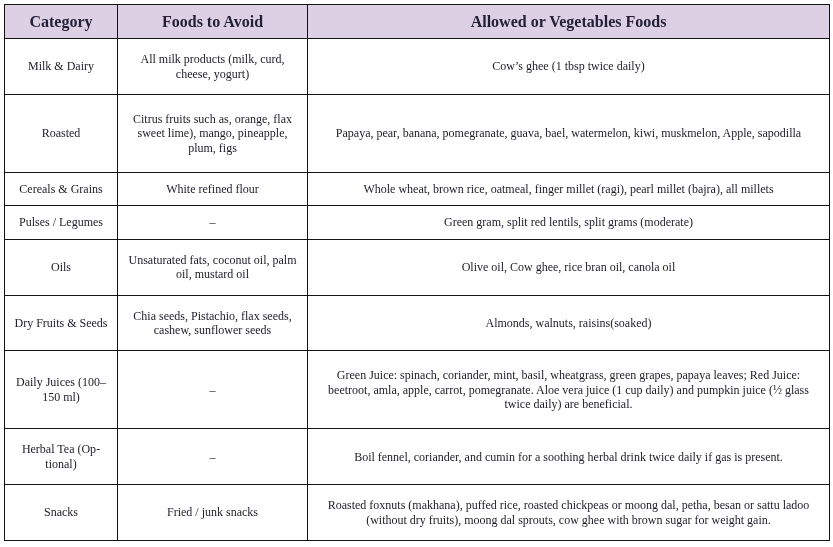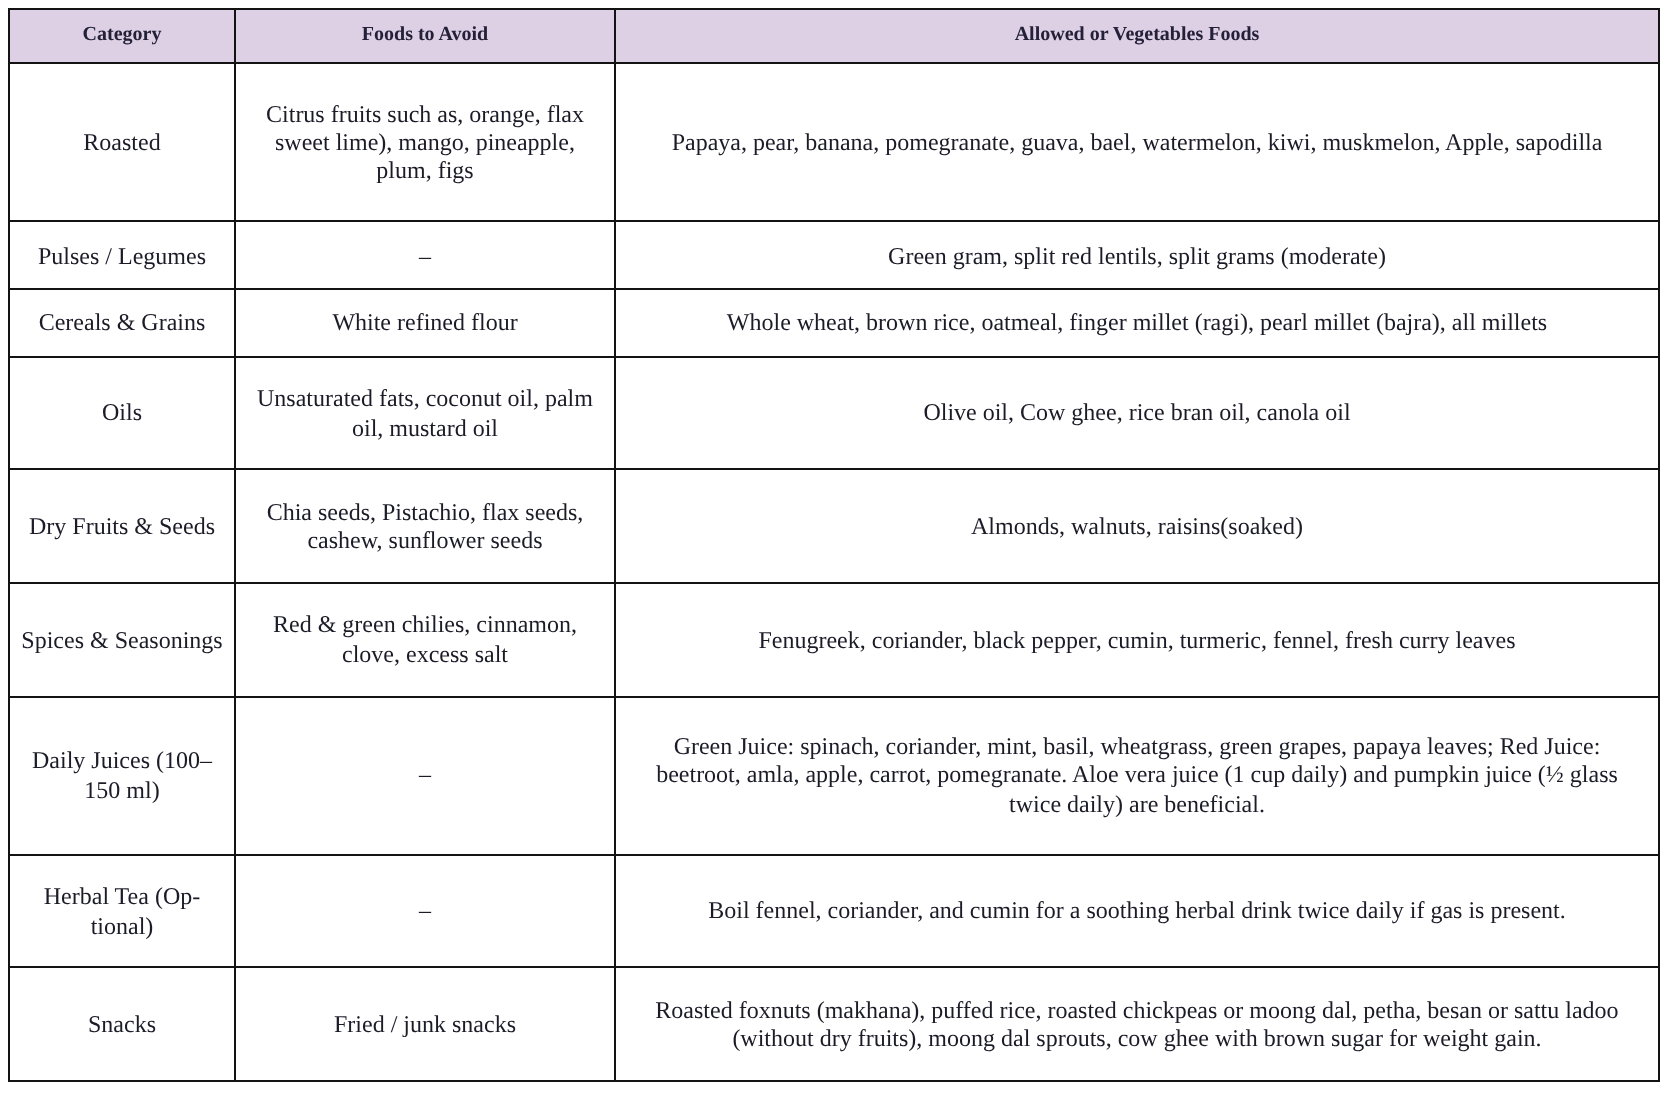--- a/index.html
+++ b/index.html
@@ -32,21 +32,21 @@
     padding: 3px 8px;
     font-size: 12px;
     line-height: 1.2;
     color: var(--text, #1c1c28);
     overflow-wrap: break-word;
     hyphens: manual;
   }
   .diet-table th {
     background: var(--header-bg, #ddd0e5);
     font-weight: bold;
-    font-size: 10px;
+    font-size: 16px;
     color: var(--header-text, #232038);
     padding: 7px 16px;
   }
   .diet-table td.cat {
     padding-left: 4px;
     padding-right: 4px;
   }
 </style>
 </head>
 <body>
@@ -60,48 +60,48 @@
     </colgroup>
     <thead>
       <tr>
         <th>Category</th>
         <th>Foods to Avoid</th>
         <th>Allowed or Vegetables Foods</th>
       </tr>
     </thead>
     <tbody>
       <tr>
+        <td class="cat">Milk &amp; Dairy</td>
+        <td>All milk products (milk, curd, cheese, yogurt)</td>
+        <td>Cow’s ghee (1 tbsp twice daily)</td>
+      </tr>
+      <tr>
         <td class="cat">Roasted</td>
         <td>Citrus fruits such as, orange, flax sweet lime), mango, pine­apple, plum, figs</td>
         <td>Papaya, pear, banana, pomegranate, guava, bael, watermelon, kiwi, muskmelon, Apple, sapo­dilla</td>
       </tr>
       <tr>
+        <td class="cat">Cereals &amp; Grains</td>
+        <td>White refined flour</td>
+        <td>Whole wheat, brown rice, oatmeal, finger millet (ragi), pearl millet (bajra), all millets</td>
+      </tr>
+      <tr>
         <td class="cat">Pulses / Legumes</td>
         <td>–</td>
         <td>Green gram, split red lentils, split grams (moderate)</td>
-      </tr>
-      <tr>
-        <td class="cat">Cereals &amp; Grains</td>
-        <td>White refined flour</td>
-        <td>Whole wheat, brown rice, oatmeal, finger millet (ragi), pearl millet (bajra), all millets</td>
       </tr>
       <tr>
         <td class="cat">Oils</td>
         <td>Unsaturated fats, coconut oil, palm oil, mustard oil</td>
         <td>Olive oil, Cow ghee, rice bran oil, canola oil</td>
       </tr>
       <tr>
         <td class="cat">Dry Fruits &amp; Seeds</td>
         <td>Chia seeds, Pistachio, flax seeds, cashew, sunflower seeds</td>
         <td>Almonds, walnuts, raisins(soaked)</td>
-      </tr>
-      <tr>
-        <td class="cat">Spices &amp; Season­ings</td>
-        <td>Red &amp; green chilies, cinnamon, clove, excess salt</td>
-        <td>Fenugreek, coriander, black pepper, cumin, turmeric, fennel, fresh curry leaves</td>
       </tr>
       <tr>
         <td class="cat">Daily Juices (100–150 ml)</td>
         <td>–</td>
         <td>Green Juice: spinach, coriander, mint, basil, wheatgrass, green grapes, papaya leaves; Red Juice: beetroot, amla, apple, carrot, pomegranate. Aloe vera juice (1 cup daily) and pumpkin juice (½ glass twice daily) are beneficial.</td>
       </tr>
       <tr>
         <td class="cat">Herbal Tea (Op­tional)</td>
         <td>–</td>
         <td>Boil fennel, coriander, and cumin for a soothing herbal drink twice daily if gas is present.</td>

